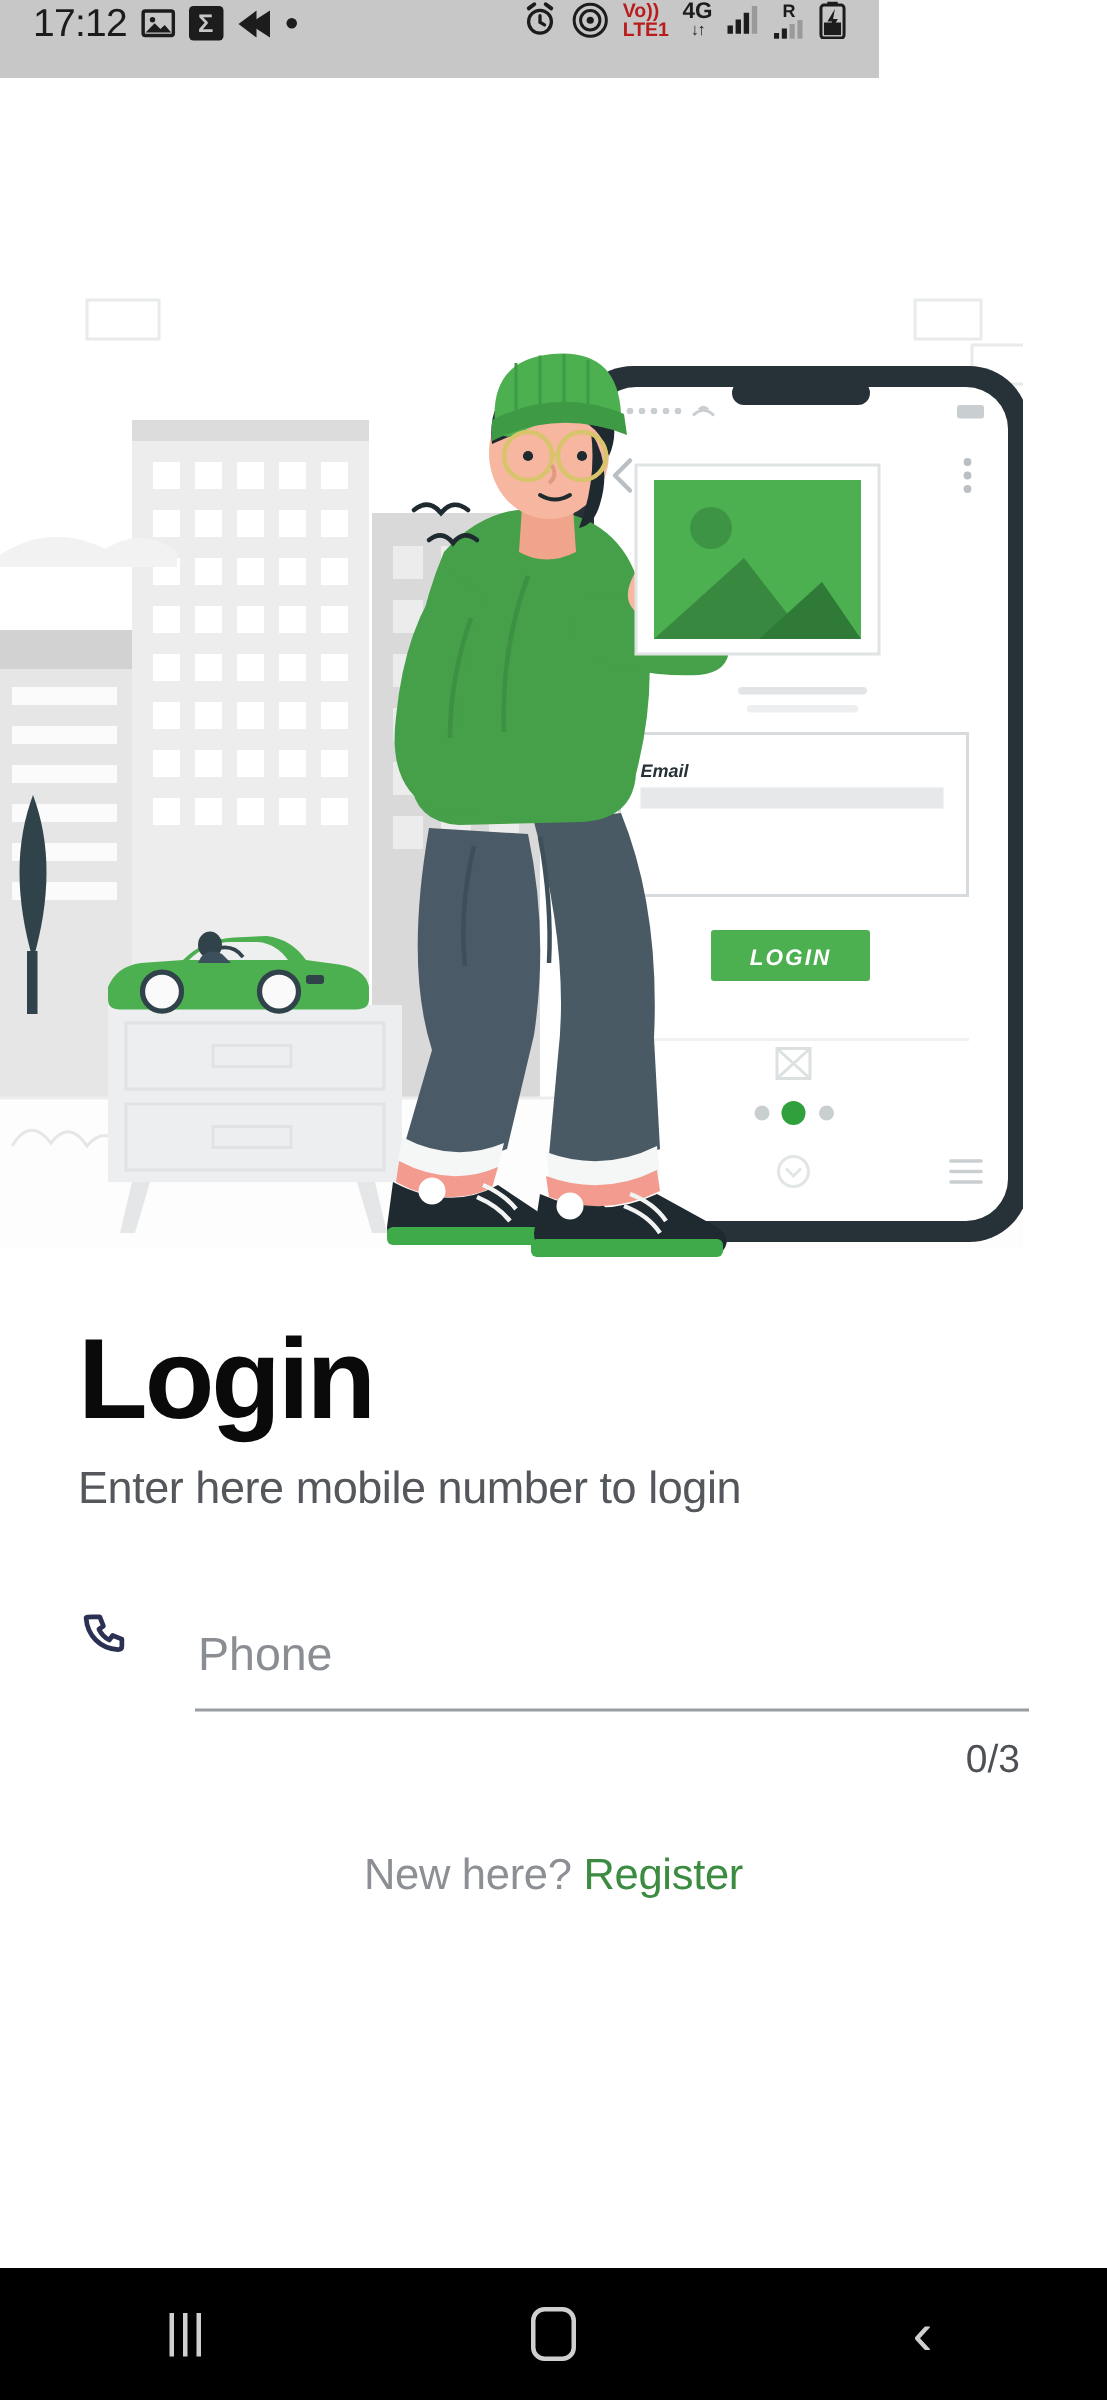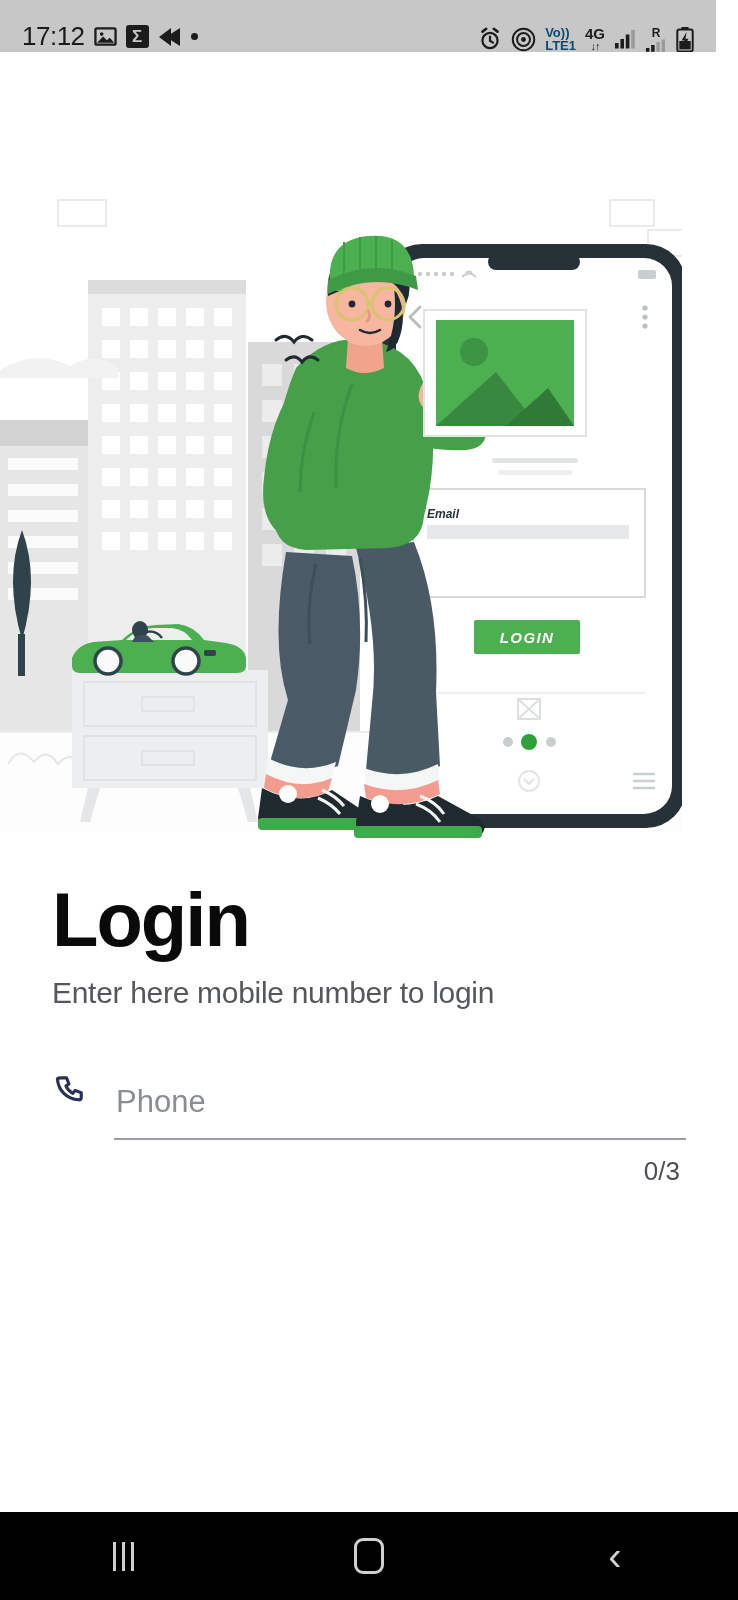--- a/index.html
+++ b/index.html
@@ -7,40 +7,40 @@
     width: 738px; height: 1600px;
     background: #ffffff;
     font-family: "Liberation Sans", sans-serif;
     overflow: hidden;
   }
   .screen { position: relative; width: 738px; height: 1600px; background: #fff; }
 
   
   .statusbar {
     position: absolute; top: 0; left: 0;
-    width: 716px; height: 52px;
+    width: 586px; height: 52px;
     background: #c7c7c7;
-    display: flex; align-items: flex-end;
+    display: flex; align-items: flex-start;
     padding: 0 22px;
     color: #1c1c1c;
   }
   .sb-left { display: flex; align-items: center; gap: 9px; }
   .sb-time { font-size: 26px; letter-spacing: -0.5px; color: #1b1b1b; }
   .sb-right { margin-left: auto; display: flex; align-items: center; gap: 9px; }
   .sb-ic { display: flex; align-items: center; }
 
   .ic-sigma {
     width: 23px; height: 23px; background: #1c1c1c; color: #c7c7c7;
     font-size: 17px; font-weight: bold; display: flex;
     align-items: center; justify-content: center; border-radius: 3px;
   }
   .ic-dot { width: 7px; height: 7px; background: #1c1c1c; border-radius: 50%; }
   .volte-stack {
     display: flex; flex-direction: column; line-height: 1;
-    font-size: 13px; font-weight: bold; color: #0c4a6e;
+    font-size: 13px; font-weight: bold; color: #b91c1c;
   }
   .g4-stack {
     display: flex; flex-direction: column; align-items: center;
     line-height: 1; font-size: 15px; font-weight: bold; color: #1c1c1c;
   }
   .g4-arrows { font-size: 11px; letter-spacing: -1px; }
   .roam-stack { display: flex; flex-direction: column; align-items: center; line-height: 1; }
   .roam-r { font-size: 12px; font-weight: bold; }
 
   
@@ -54,21 +54,21 @@
   
   .content { position: absolute; top: 880px; left: 0; width: 738px; padding: 0 52px; }
   .page-title {
     font-size: 76px; font-weight: bold; color: #0a0a0a;
     letter-spacing: -2px; line-height: 1.05;
   }
   .page-subtitle {
     font-size: 30px; color: #54585c; margin-top: 16px; letter-spacing: -0.3px;
   }
 
-  .field-row { display: flex; align-items: flex-end; margin-top: 64px; }
+  .field-row { display: flex; align-items: flex-end; margin-top: 64px; gap: 16px; }
   .field-icon { width: 62px; padding-bottom: 26px; flex: none; }
   .field-wrap { flex: 1; }
   .field-input {
     width: 100%; border: none; outline: none;
     font-family: "Liberation Sans", sans-serif;
     font-size: 31px; color: #1a1a1a; background: transparent;
     padding: 0 0 18px 2px;
   }
   .field-input::placeholder { color: #8a8e93; }
   .field-underline { height: 2px; background: #9a9da1; width: 100%; }
@@ -444,20 +444,23 @@
       </div>
       <div class="field-wrap">
         <input class="field-input" type="tel" placeholder="Phone" style="">
         <div class="field-underline"></div>
       </div>
     </div>
 
     <div class="counter">0/3</div>
 
 
+    <div class="register-line">
+      <span>New here? </span><span class="register-link">Register</span>
+    </div>
   </div>
 
   <div class="navbar">
     <div class="nav-btn">
       <span class="nav-recents">
           <i></i>
           <i></i>
           <i></i>
         </span>
     </div>

